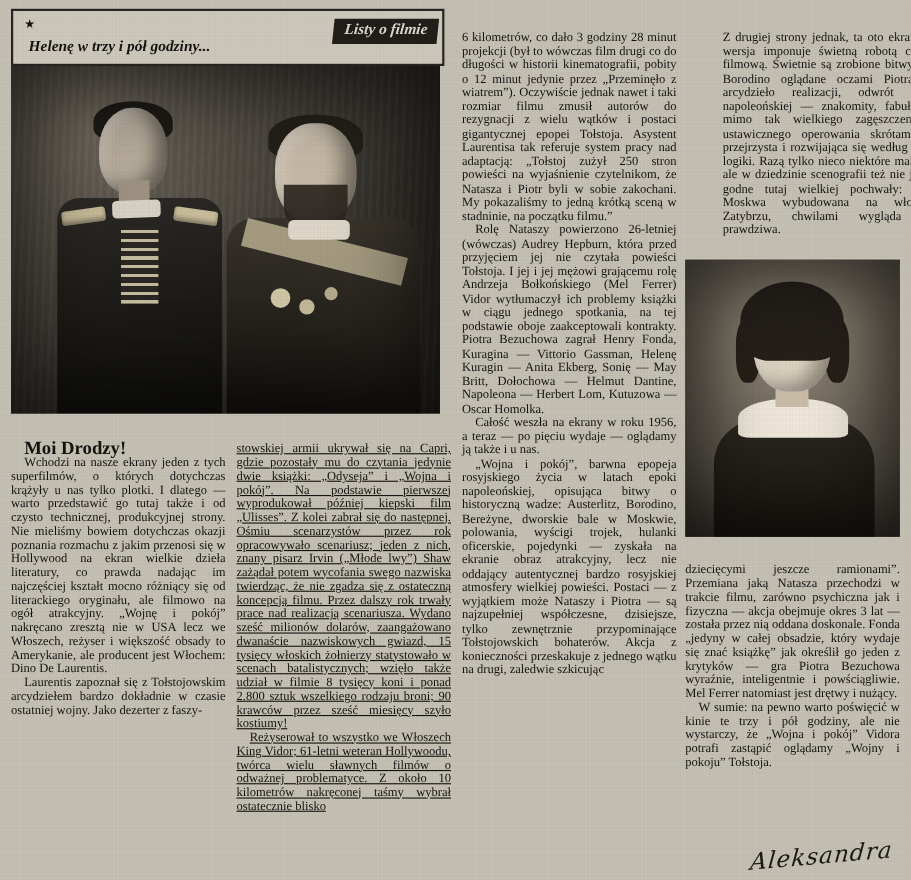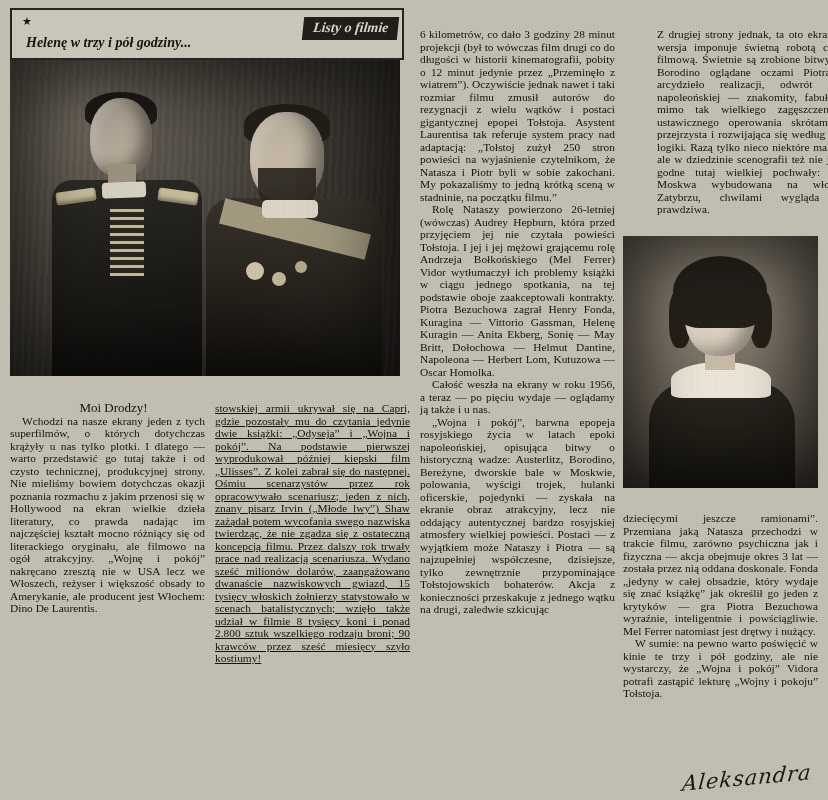--- a/index.html
+++ b/index.html
@@ -233,23 +233,22 @@
   }
   .p2-body {
     position:absolute; left:26px; top:146px; width:146px; height:108px;
     background: linear-gradient(180deg, #2a2620 0%, #17150f 100%);
     border-radius: 40px 40px 0 0;
   }
   .p2-vignette{ position:absolute; inset:0; box-shadow: inset 0 0 60px 16px rgba(0,0,0,.5); }
 
   
   .greeting {
-    font-weight: normal;
-    font-size: 13px;
-    text-align: center;
+    font-weight: bold;
+    font-size: 17px;
     text-indent: 0;
     margin: 0 0 5px 0;
   }
   .col1-body { position: absolute; left: 0; top: 374px; width: 195px; }
   .col2-body { position: absolute; left: 205px; top: 374px; width: 195px; text-decoration: underline; }
 
   
   .signature {
     position: absolute;
     right: 6px;
@@ -312,38 +311,40 @@
       <div class="p2-hair2"></div>
       <div class="p2-hair3"></div>
       <div class="p2-head"></div>
       <div class="p2-hair"></div>
       <div class="p2-vignette"></div>
     </div>
 
     <div class="col col1-body">
       <p class="greeting">Moi Drodzy!</p>
       <p>Wchodzi na nasze ekrany jeden z tych superfilmów, o których dotychczas krążyły u nas tylko plotki. I dlatego — warto przedstawić go tutaj także i od czysto technicznej, produkcyjnej strony. Nie mieliśmy bowiem dotychczas okazji poznania rozmachu z jakim przenosi się w Hollywood na ekran wielkie dzieła literatury, co prawda nadając im najczęściej kształt mocno różniący się od literackiego oryginału, ale filmowo na ogół atrakcyjny. „Wojnę i pokój” nakręcano zresztą nie w USA lecz we Włoszech, reżyser i większość obsady to Amerykanie, ale producent jest Włochem: Dino De Laurentis.</p>
+      <p>Laurentis zapoznał się z Tołstojowskim arcydziełem bardzo dokładnie w czasie ostatniej wojny. Jako dezerter z faszy-</p>
     </div>
 
     <div class="col col2-body">
       <p class="noindent">stowskiej armii ukrywał się na Capri, gdzie pozostały mu do czytania jedynie dwie książki: „Odyseja” i „Wojna i pokój”. Na podstawie pierwszej wyprodukował później kiepski film „Ulisses”. Z kolei zabrał się do następnej. Ośmiu scenarzystów przez rok opracowywało scenariusz; jeden z nich, znany pisarz Irvin („Młode lwy”) Shaw zażądał potem wycofania swego nazwiska twierdząc, że nie zgadza się z ostateczną koncepcją filmu. Przez dalszy rok trwały prace nad realizacją scenariusza. Wydano sześć milionów dolarów, zaangażowano dwanaście nazwiskowych gwiazd, 15 tysięcy włoskich żołnierzy statystowało w scenach batalistycznych; wzięło także udział w filmie 8 tysięcy koni i ponad 2.800 sztuk wszelkiego rodzaju broni; 90 krawców przez sześć miesięcy szyło kostiumy!</p>
+      <p>Reżyserował to wszystko we Włoszech King Vidor; 61-letni weteran Hollywoodu, twórca wielu sławnych filmów o odważnej problematyce. Z około 10 kilometrów nakręconej taśmy wybrał ostatecznie blisko</p>
     </div>
 
     <div class="col col3">
       <p class="noindent">6 kilometrów, co dało 3 godziny 28 minut projekcji (był to wówczas film drugi co do długości w historii kinematografii, pobity o 12 minut jedynie przez „Przeminęło z wiatrem”). Oczywiście jednak nawet i taki rozmiar filmu zmusił autorów do rezygnacji z wielu wątków i postaci gigantycznej epopei Tołstoja. Asystent Laurentisa tak referuje system pracy nad adaptacją: „Tołstoj zużył 250 stron powieści na wyjaśnienie czytelnikom, że Natasza i Piotr byli w sobie zakochani. My pokazaliśmy to jedną krótką sceną w stadninie, na początku filmu.”</p>
       <p>Rolę Nataszy powierzono 26-letniej (wówczas) Audrey Hepburn, która przed przyjęciem jej nie czytała powieści Tołstoja. I jej i jej mężowi grającemu rolę Andrzeja Bołkońskiego (Mel Ferrer) Vidor wytłumaczył ich problemy książki w ciągu jednego spotkania, na tej podstawie oboje zaakceptowali kontrakty. Piotra Bezuchowa zagrał Henry Fonda, Kuragina — Vittorio Gassman, Helenę Kuragin — Anita Ekberg, Sonię — May Britt, Dołochowa — Helmut Dantine, Napoleona — Herbert Lom, Kutuzowa — Oscar Homolka.</p>
       <p>Całość weszła na ekrany w roku 1956, a teraz — po pięciu wydaje — oglądamy ją także i u nas.</p>
       <p>„Wojna i pokój”, barwna epopeja rosyjskiego życia w latach epoki napoleońskiej, opisująca bitwy o historyczną wadze: Austerlitz, Borodino, Bereżyne, dworskie bale w Moskwie, polowania, wyścigi trojek, hulanki oficerskie, pojedynki — zyskała na ekranie obraz atrakcyjny, lecz nie oddający autentycznej bardzo rosyjskiej atmosfery wielkiej powieści. Postaci — z wyjątkiem może Nataszy i Piotra — są najzupełniej współczesne, dzisiejsze, tylko zewnętrznie przypominające Tołstojowskich bohaterów. Akcja z konieczności przeskakuje z jednego wątku na drugi, zaledwie szkicując</p>
     </div>
 
     <div class="col col4">
       <p class="noindent">Z drugiej strony jednak, ta oto ekranowa wersja imponuje świetną robotą czysto filmową. Świetnie są zrobione bitwy pod Borodino oglądane oczami Piotra, to arcydzieło realizacji, odwrót armii napoleońskiej — znakomity, fabuła — mimo tak wielkiego zagęszczenia i ustawicznego operowania skrótami — przejrzysta i rozwijająca się według praw logiki. Razą tylko nieco niektóre makiety, ale w dziedzinie scenografii też nie jedno godne tutaj wielkiej pochwały: stara Moskwa wybudowana na włoskim Zatybrzu, chwilami wygląda jak prawdziwa.</p>
     </div>
 
     <div class="col" style="left:613px; top:484px; width:195px;">
       <p class="noindent caption">dziecięcymi jeszcze ramionami”. Przemiana jaką Natasza przechodzi w trakcie filmu, zarówno psychiczna jak i fizyczna — akcja obejmuje okres 3 lat — została przez nią oddana doskonale. Fonda „jedyny w całej obsadzie, który wydaje się znać książkę” jak określił go jeden z krytyków — gra Piotra Bezuchowa wyraźnie, inteligentnie i powściągliwie. Mel Ferrer natomiast jest drętwy i nużący.</p>
-      <p class="caption">W sumie: na pewno warto poświęcić w kinie te trzy i pół godziny, ale nie wystarczy, że „Wojna i pokój” Vidora potrafi zastąpić lekturę „Wojny i pokoju” Tołstoja.</p>
+      <p class="caption">W sumie: na pewno warto poświęcić w kinie te trzy i pół godziny, ale nie wystarczy, że „Wojna i pokój” Vidora potrafi zastąpić oglądamy „Wojny i pokoju” Tołstoja.</p>
     </div>
 
     <div class="signature">Aleksandra</div>
   </div>
   <div class="grain"></div>
 </div>
 
 </body></html>

